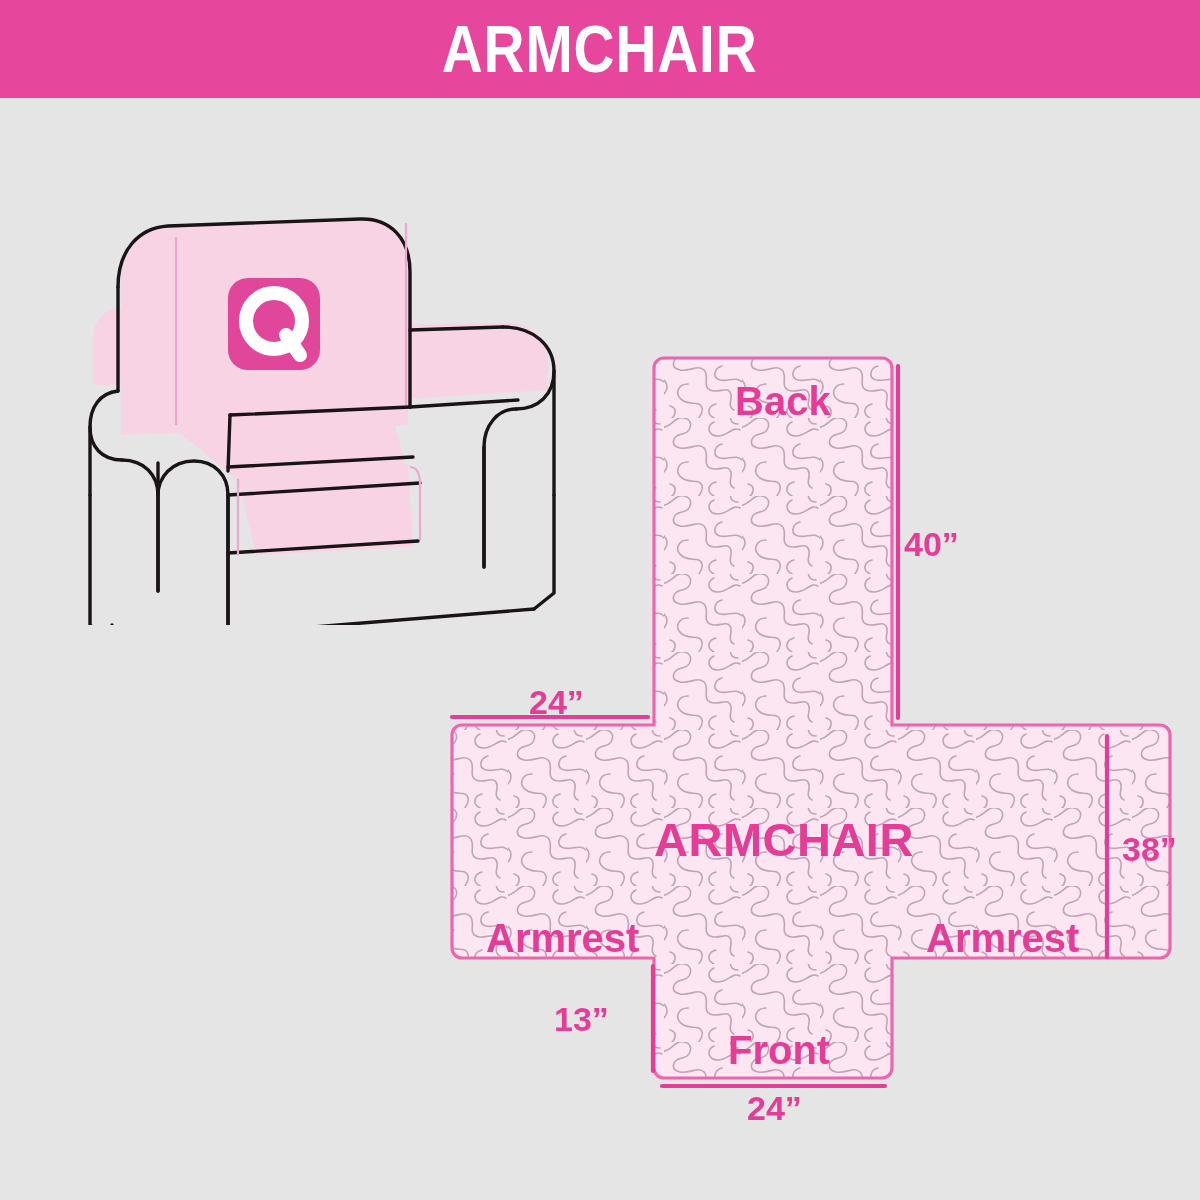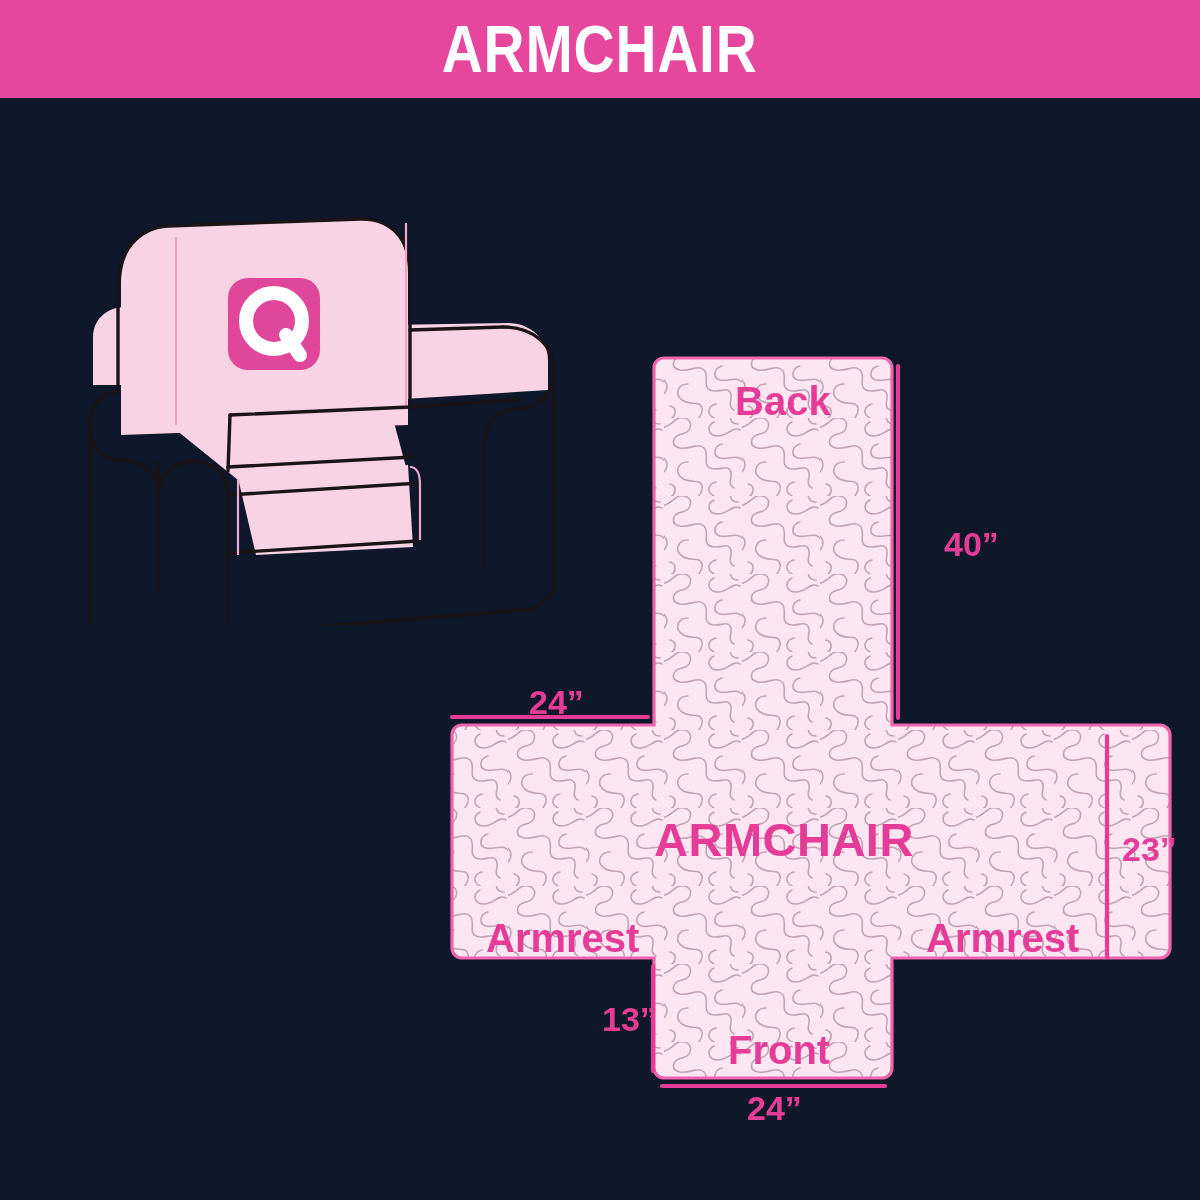--- a/index.html
+++ b/index.html
@@ -12,21 +12,21 @@
     width: 1200px;
     height: 1200px;
     overflow: hidden;
     font-family: "Liberation Sans", sans-serif;
   }
 
   #page {
     position: relative;
     width: 1200px;
     height: 1200px;
-    background: #0f172a;
+    background: #e5e5e5;
   }
 
   
   #header-banner {
     position: absolute;
     left: 0;
     top: 0;
     width: 1200px;
     height: 98px;
     background: #e6479d;
@@ -80,25 +80,25 @@
   .center-label {
     font-size: 47px;
     letter-spacing: 0.5px;
   }
 
   #label-back      { left: 735px;  top: 381px;  }
   #label-front     { left: 728px;  top: 1030px; }
   #label-armrest-l { left: 486px;  top: 918px;  }
   #label-armrest-r { left: 926px;  top: 918px;  }
   #label-armchair  { left: 654px;  top: 816px;  }
-  #label-40        { left: 944px;  top: 527px;  }
+  #label-40        { left: 904px;  top: 527px;  }
   #label-23        { left: 1122px; top: 832px;  }
   #label-24-top    { left: 529px;  top: 685px;  }
   #label-24-bottom { left: 747px;  top: 1091px; }
-  #label-13        { left: 602px;  top: 1002px; }
+  #label-13        { left: 554px;  top: 1002px; }
 </style>
 </head>
 <body>
 
 <div id="page">
 
   <div id="header-banner">
     <div id="header-title">ARMCHAIR</div>
   </div>
 
@@ -242,21 +242,21 @@
   <div class="diagram-label part-label" id="label-armrest-l">Armrest</div>
 
   <div class="diagram-label part-label" id="label-armrest-r">Armrest</div>
 
   <div class="diagram-label part-label" id="label-front">Front</div>
 
   <div class="diagram-label center-label" id="label-armchair">ARMCHAIR</div>
 
   <div class="diagram-label dim-label" id="label-40">40”</div>
 
-  <div class="diagram-label dim-label" id="label-23">23”</div>
+  <div class="diagram-label dim-label" id="label-23">38”</div>
 
   <div class="diagram-label dim-label" id="label-24-top">24”</div>
 
   <div class="diagram-label dim-label" id="label-24-bottom">24”</div>
 
   <div class="diagram-label dim-label" id="label-13">13”</div>
 
 </div>
 
 </body></html>

